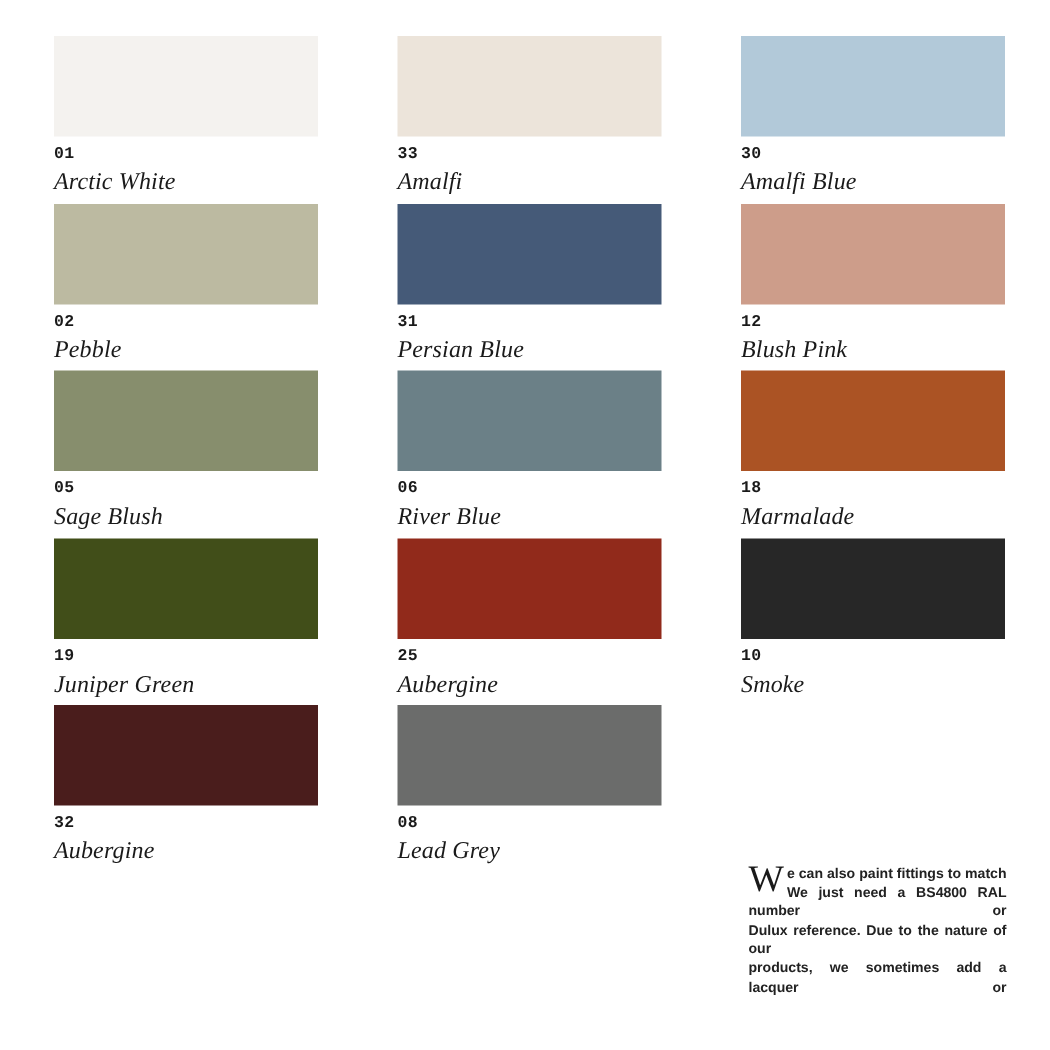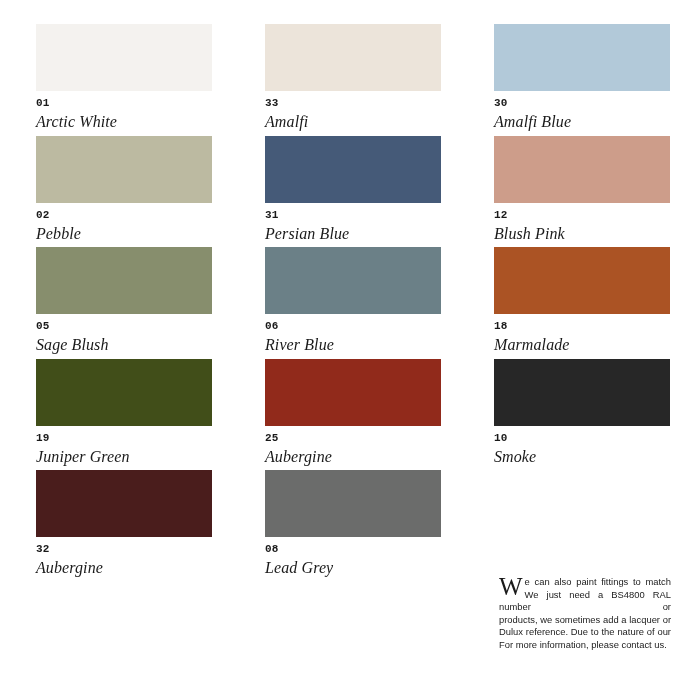--- a/index.html
+++ b/index.html
@@ -86,20 +86,21 @@
     margin-top: 1px;
     color: #1a1a1a;
     font-weight: normal;
   }
   .note .line {
     display: block;
   }
   .note .just {
     text-align: justify;
     text-align-last: justify;
+    font-weight: bold;
   }
   .note .last {
     text-align: left;
     text-align-last: left;
   }
 </style>
 </head>
 <body>
 
 <div class="page">
@@ -174,18 +175,17 @@
         <div class="swatch" style="background: rgb(107, 108, 107);"></div>
         <div class="code">08</div>
         <div class="cname">Lead Grey</div>
       </div>
     </div>
 
   <div class="note">
     <span class="dropcap">W</span>
     <span class="line just">e can also paint fittings to match</span>
     <span class="line just">We just need a BS4800 RAL number or</span>
+    <span class="line just">Dulux reference. Due to the nature of our</span>
     <span class="line just">products, we sometimes add a lacquer or</span>
-    <span class="line just">Dulux reference. Due to the nature of our</span>
-    <span class="line last">For more information, please contact us.</span>
   </div>
 
 </div>
 
 </body></html>

